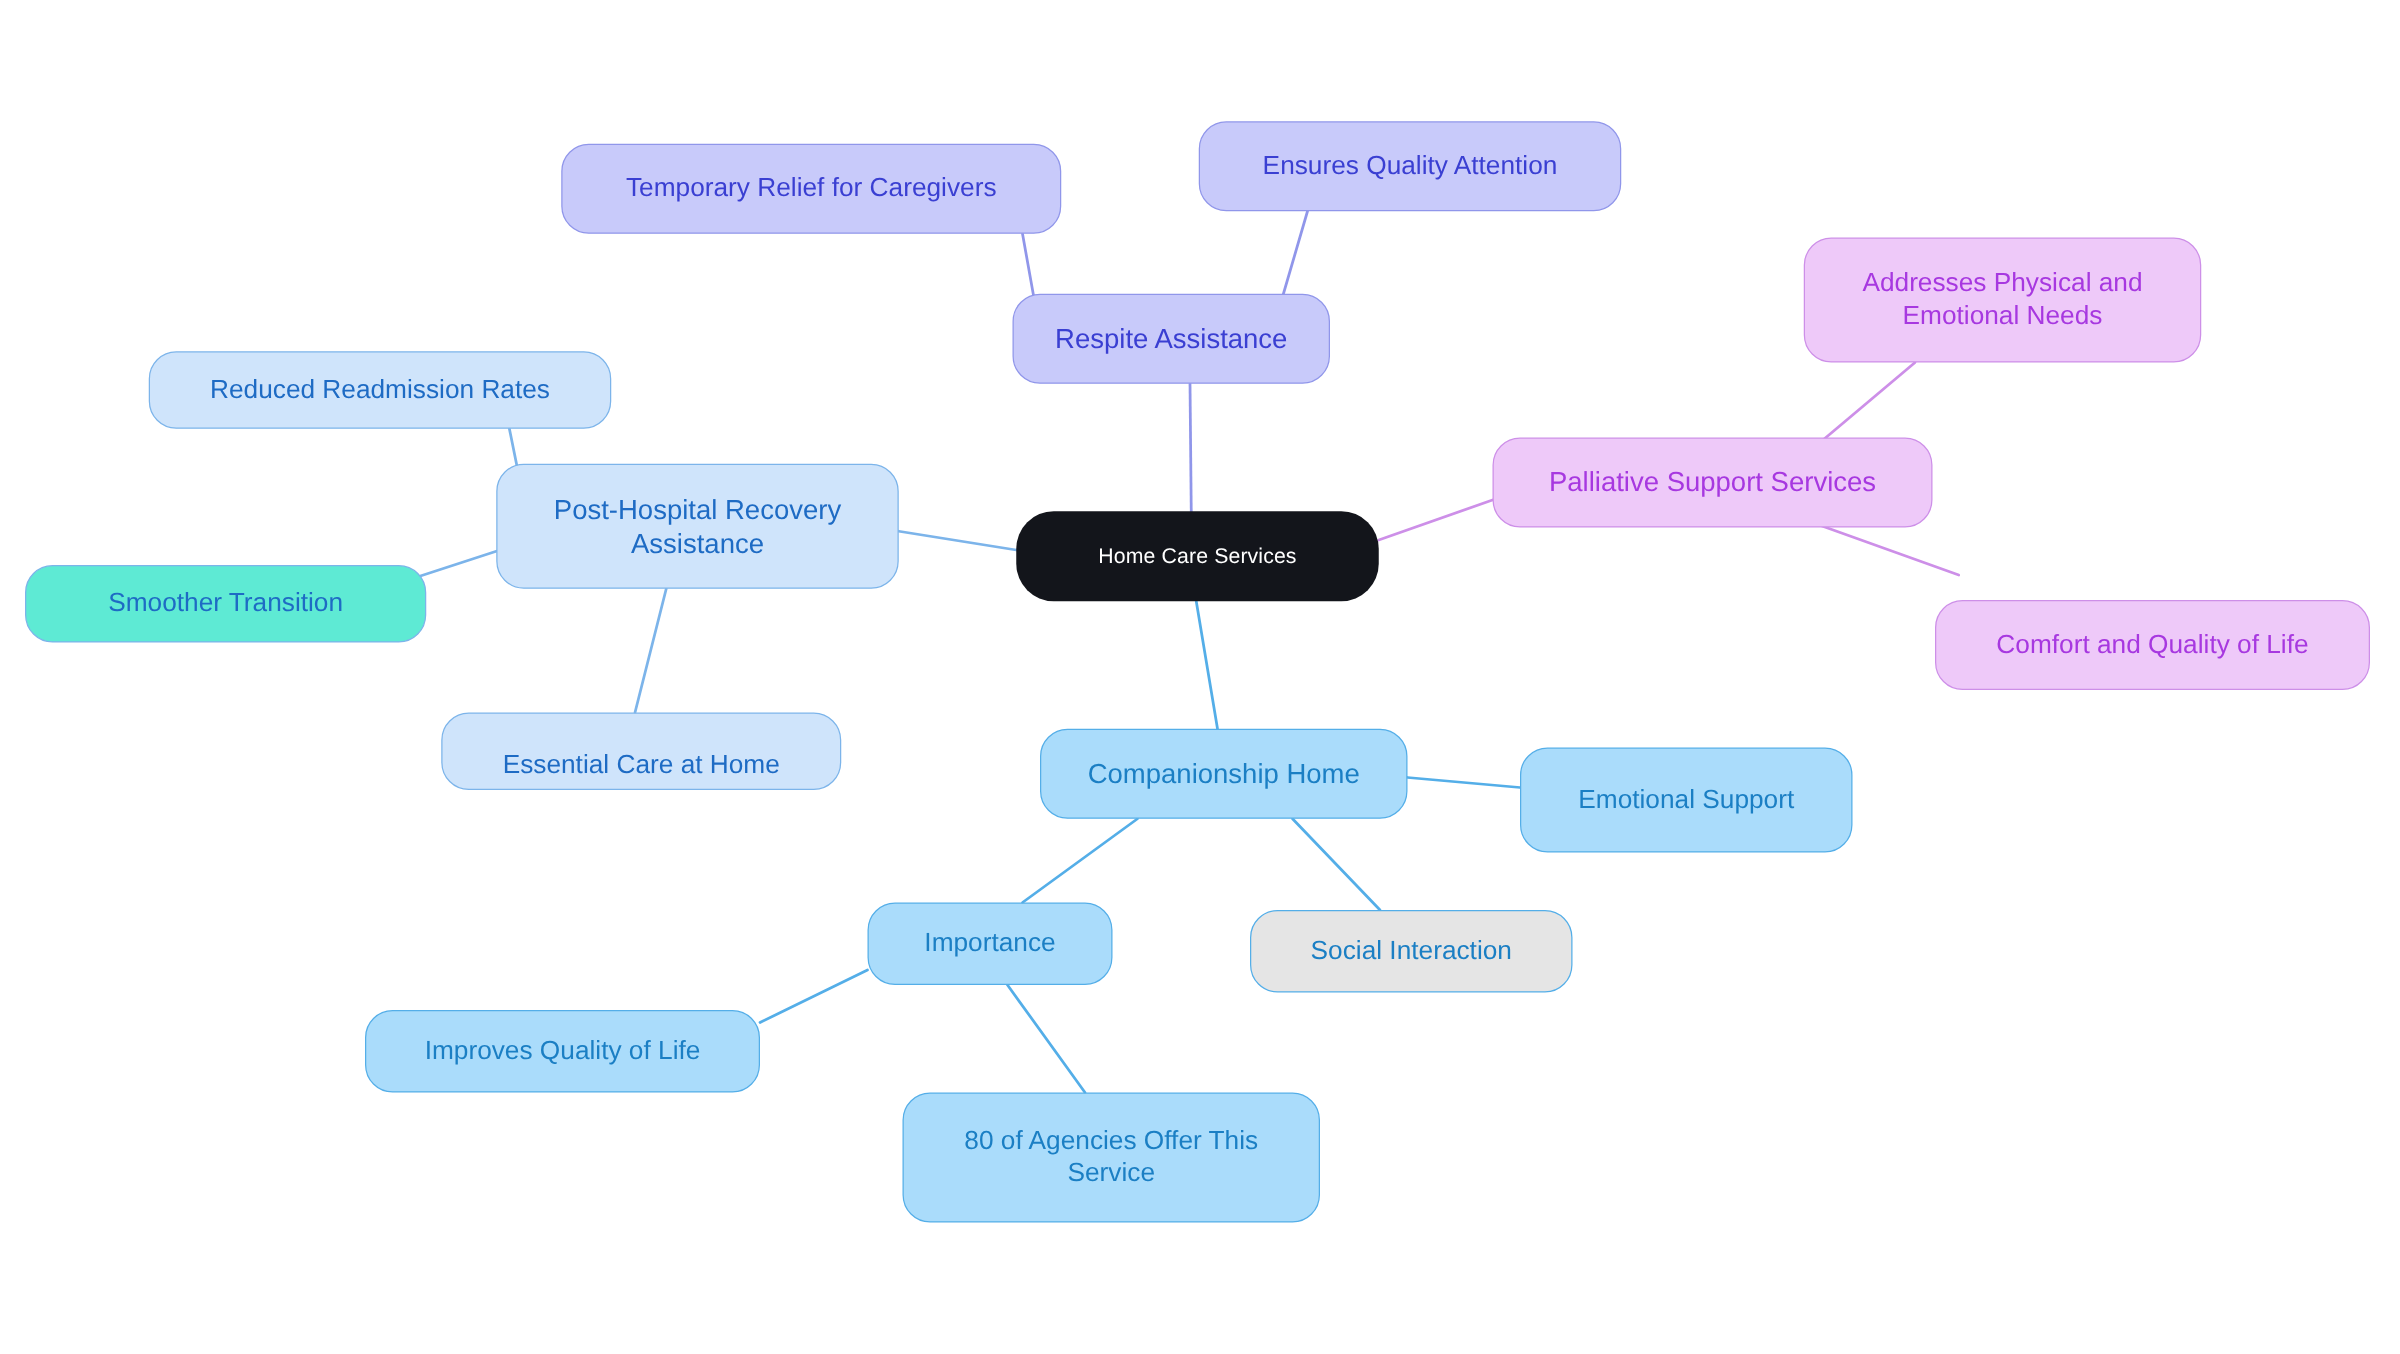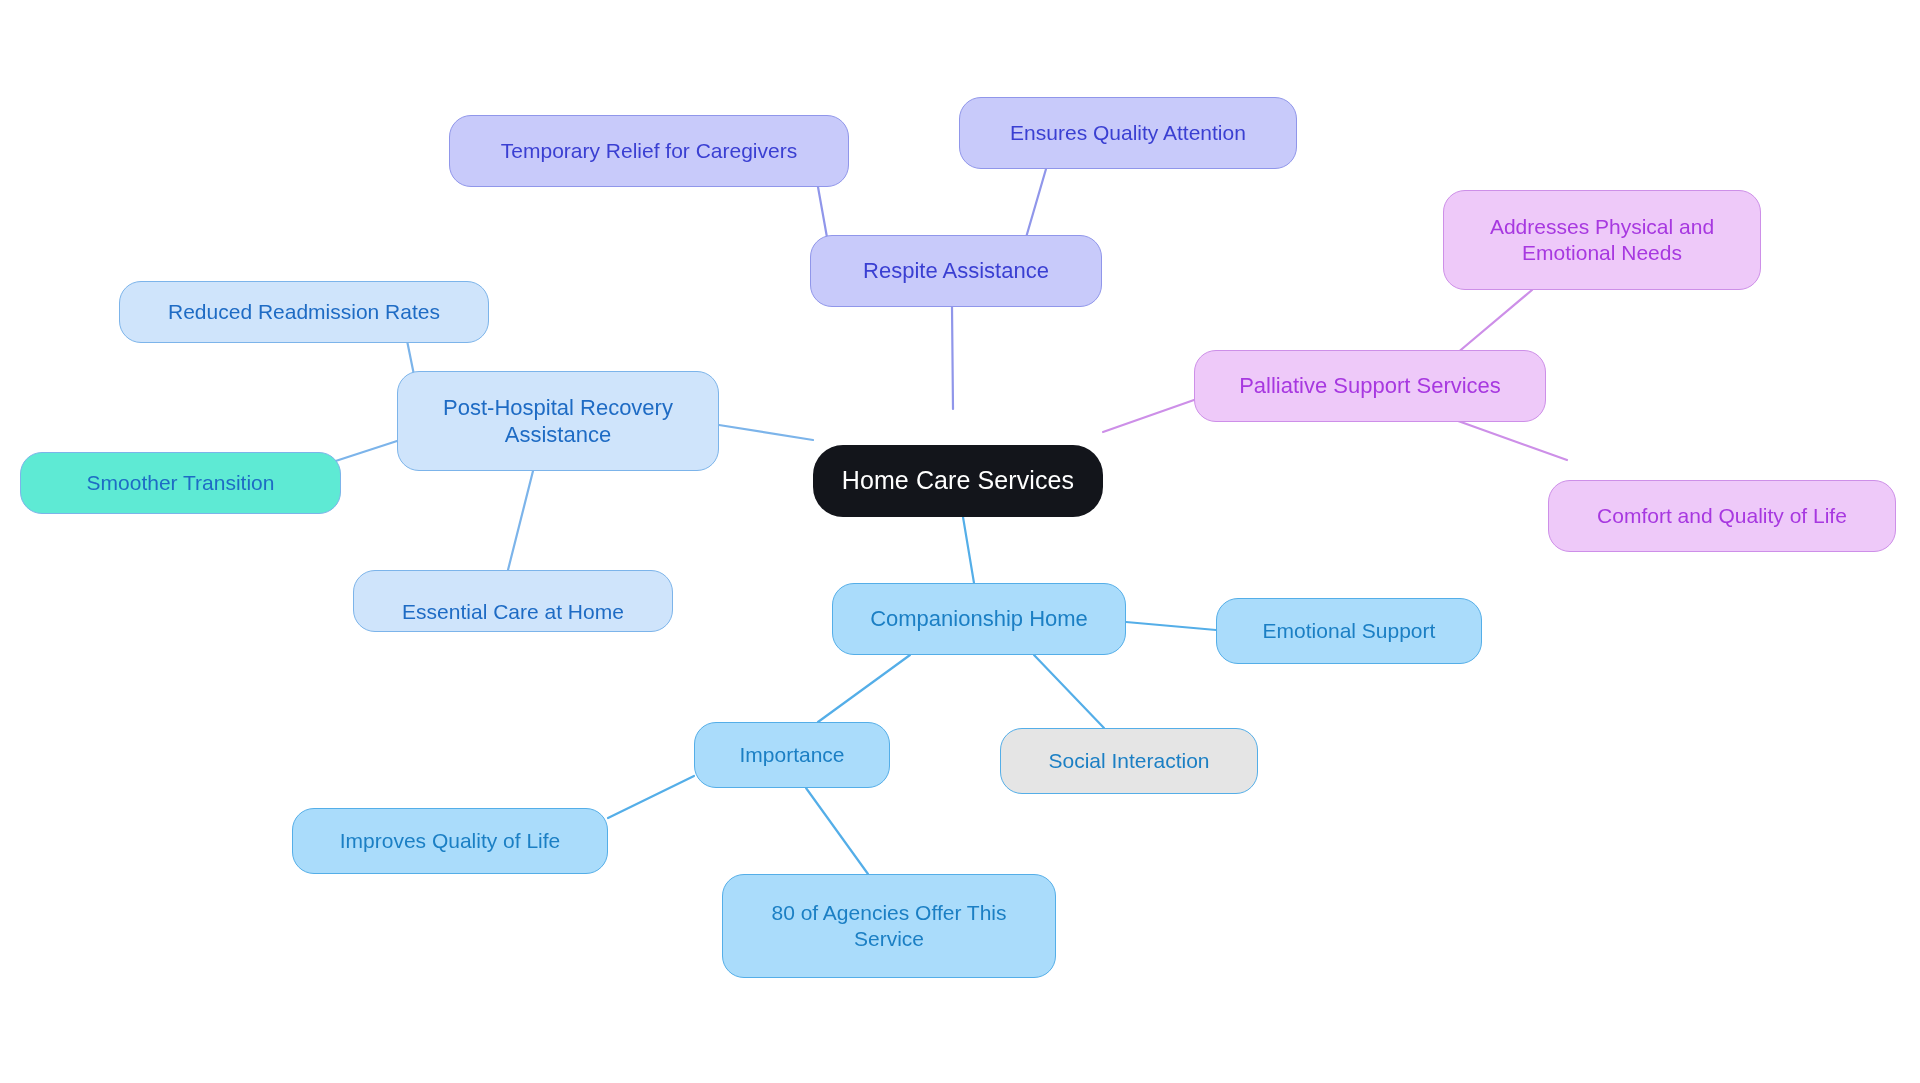--- a/index.html
+++ b/index.html
@@ -35,23 +35,22 @@
     border-radius: 22px;
     border-style: solid;
     border-width: 1.5px;
     line-height: 1.25;
     padding: 6px 14px;
     white-space: pre-line;
   }
   .node.root {
     border-radius: 30px;
     border-width: 0;
-    font-size: 25px;
+    font-size: 17px;
     letter-spacing: 0.1px;
-    margin-top: 36px;
   }
   .node.branch {
     font-size: 22px;
   }
   .node.leaf {
     font-size: 21px;
   }
 </style>
 </head>
 <body>
@@ -75,28 +74,28 @@
       <line x1="694" y1="776" x2="608" y2="818" stroke="#54aee8" stroke-width="2.2" stroke-linecap="round"></line>
       <line x1="806" y1="788" x2="868" y2="874" stroke="#54aee8" stroke-width="2.2" stroke-linecap="round"></line>
     </svg>
   <div id="node-layer">
       <div class="node root" style="background: rgb(19, 21, 27); color: rgb(255, 255, 255); left: 813px; top: 409px; width: 290px; height: 72px;"><span>Home Care Services</span></div>
       <div class="node branch" style="background: rgb(207, 228, 251); border-color: rgb(124, 180, 234); color: rgb(30, 107, 196); left: 397px; top: 371px; width: 322px; height: 100px;"><span>Post-Hospital Recovery
 Assistance</span></div>
       <div class="node leaf" style="background: rgb(207, 228, 251); border-color: rgb(124, 180, 234); color: rgb(30, 107, 196); left: 119px; top: 253px; width: 370px; height: 62px; margin-top: 28px;"><span>Reduced Readmission Rates</span></div>
       <div class="node leaf" style="background: #5eead4; border-color: rgb(124, 180, 234); color: rgb(30, 107, 196); left: 20px; top: 452px; width: 321px; height: 62px;"><span>Smoother Transition</span></div>
       <div class="node leaf" style="background: rgb(207, 228, 251); border-color: rgb(124, 180, 234); color: rgb(30, 107, 196); left: 353px; top: 570px; width: 320px; height: 62px; align-items: flex-end;"><span>Essential Care at Home</span></div>
-      <div class="node branch" style="background: rgb(200, 202, 250); border-color: rgb(144, 150, 234); color: rgb(58, 63, 210); left: 810px; top: 235px; width: 292px; height: 72px;"><span>Respite Assistance</span></div>
+      <div class="node branch" style="background: rgb(200, 202, 250); border-color: rgb(144, 150, 234); color: rgb(58, 63, 210); left: 810px; top: 235px; width: 254px; height: 72px;"><span>Respite Assistance</span></div>
       <div class="node leaf" style="background: rgb(200, 202, 250); border-color: rgb(144, 150, 234); color: rgb(58, 63, 210); left: 449px; top: 115px; width: 400px; height: 72px;"><span>Temporary Relief for Caregivers</span></div>
       <div class="node leaf" style="background: rgb(200, 202, 250); border-color: rgb(144, 150, 234); color: rgb(58, 63, 210); left: 959px; top: 97px; width: 338px; height: 72px;"><span>Ensures Quality Attention</span></div>
       <div class="node branch" style="background: rgb(238, 201, 249); border-color: rgb(205, 143, 232); color: rgb(167, 56, 224); left: 1194px; top: 350px; width: 352px; height: 72px;"><span>Palliative Support Services</span></div>
       <div class="node leaf" style="background: rgb(238, 201, 249); border-color: rgb(205, 143, 232); color: rgb(167, 56, 224); left: 1443px; top: 190px; width: 318px; height: 100px;"><span>Addresses Physical and
 Emotional Needs</span></div>
       <div class="node leaf" style="background: rgb(238, 201, 249); border-color: rgb(205, 143, 232); color: rgb(167, 56, 224); left: 1548px; top: 460px; width: 348px; height: 72px; margin-top: 20px;"><span>Comfort and Quality of Life</span></div>
       <div class="node branch" style="background: rgb(170, 220, 251); border-color: rgb(84, 174, 232); color: rgb(27, 127, 196); left: 832px; top: 583px; width: 294px; height: 72px;"><span>Companionship Home</span></div>
-      <div class="node leaf" style="background: rgb(170, 220, 251); border-color: rgb(84, 174, 232); color: rgb(27, 127, 196); left: 1216px; top: 598px; width: 266px; height: 66px;"><span>Emotional Support</span></div>
+      <div class="node leaf" style="background: rgb(170, 220, 251); border-color: rgb(84, 174, 232); color: rgb(27, 127, 196); left: 1216px; top: 598px; width: 266px; height: 84px;"><span>Emotional Support</span></div>
       <div class="node leaf" style="background: #e5e5e5; border-color: rgb(84, 174, 232); color: rgb(27, 127, 196); left: 1000px; top: 728px; width: 258px; height: 66px;"><span>Social Interaction</span></div>
       <div class="node leaf" style="background: rgb(170, 220, 251); border-color: rgb(84, 174, 232); color: rgb(27, 127, 196); left: 694px; top: 722px; width: 196px; height: 66px; text-align: center;"><span>Importance</span></div>
       <div class="node leaf" style="background: rgb(170, 220, 251); border-color: rgb(84, 174, 232); color: rgb(27, 127, 196); left: 292px; top: 808px; width: 316px; height: 66px;"><span>Improves Quality of Life</span></div>
       <div class="node leaf" style="background: rgb(170, 220, 251); border-color: rgb(84, 174, 232); color: rgb(27, 127, 196); left: 722px; top: 874px; width: 334px; height: 104px;"><span>80 of Agencies Offer This
 Service</span></div>
     </div>
 </div>
 
 </body></html>

